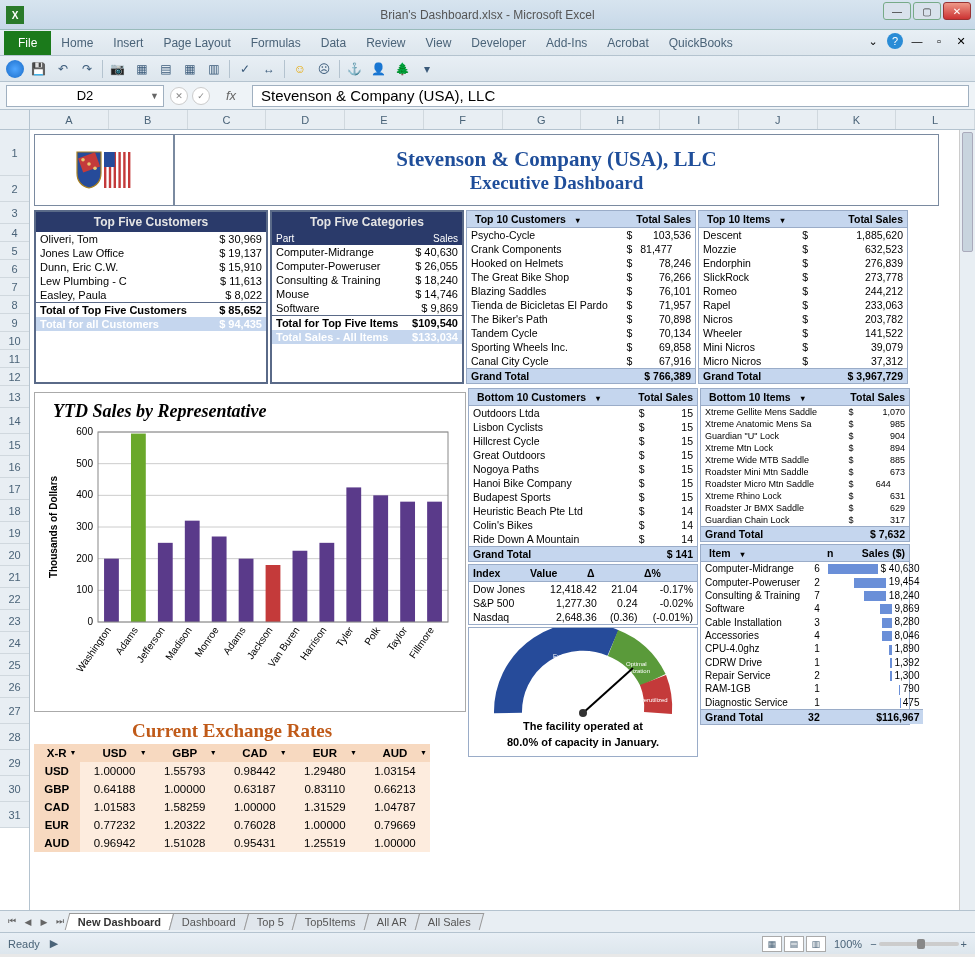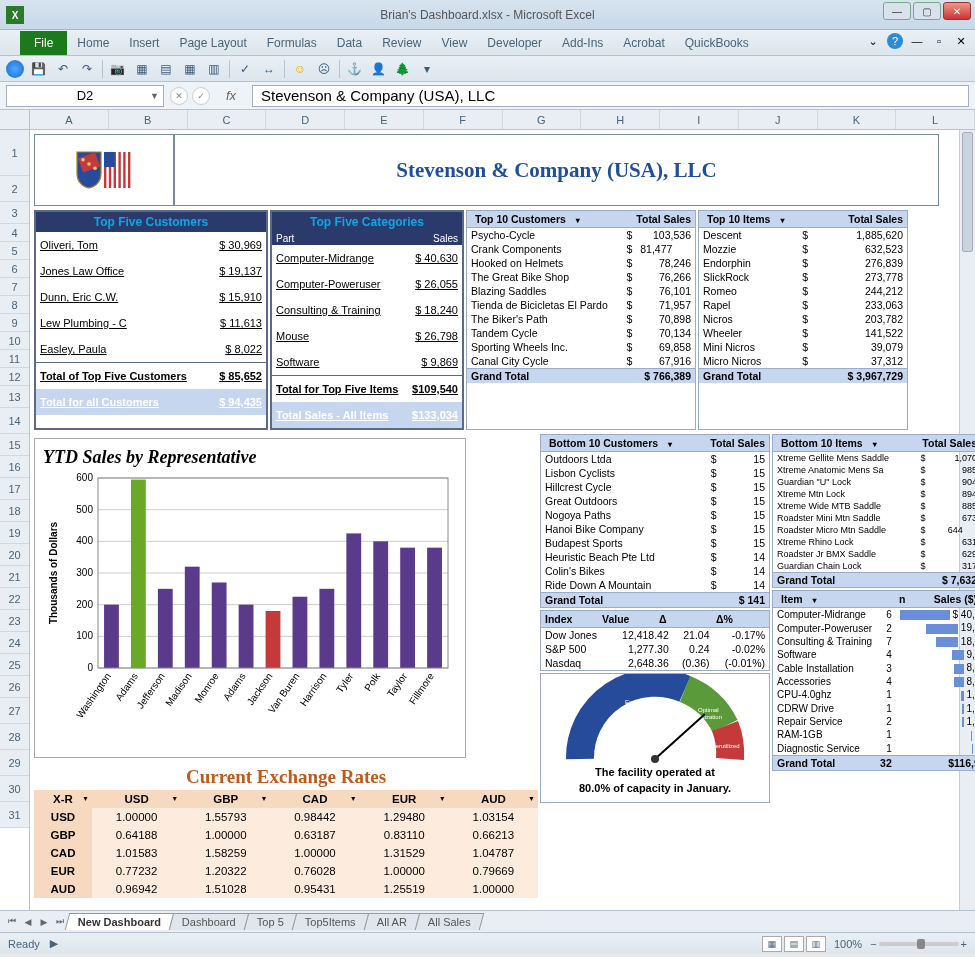--- a/index.html
+++ b/index.html
@@ -7,21 +7,21 @@
 
 
 .titlebar { background: linear-gradient(#d7e4ef,#c7d8e8); height: 30px; display: flex; align-items: center; justify-content: center; position: relative; border-bottom: 1px solid #9bb; }
 .titlebar .title { color: #555; font-size: 12px; }
 .titlebar .win-controls { position: absolute; right: 4px; top: 2px; display: flex; gap: 2px; }
 .titlebar .win-btn { width: 28px; height: 18px; background: #d9e2ec; border: 1px solid #7a8; border-radius: 3px; display:flex; align-items:center; justify-content:center; font-size:10px; color:#333;}
 .titlebar .win-btn.close { background: linear-gradient(#e98,#c33); color:#fff; border-color:#933;}
 .titlebar .excel-icon { position:absolute; left:6px; top:6px; width:18px; height:18px; background:#2a7a2a; display:flex; align-items:center; justify-content:center; color:#fff; font-weight:bold; font-size:10px;}
 
 
-.ribbon { background: linear-gradient(#e8eff5,#dde6ed); height: 26px; display: flex; align-items: flex-end; padding: 0 20px; border-bottom:1px solid #b4c3cf; position:relative;}
+.ribbon { background: linear-gradient(#e8eff5,#dde6ed); height: 26px; display: flex; align-items: flex-end; padding: 0 4px; border-bottom:1px solid #b4c3cf; position:relative;}
 .ribbon .file-tab { background: #1b7a1b; color:#fff; padding: 5px 14px; font-size: 12px; }
 .ribbon .tab { padding: 5px 10px; color: #4a6378; font-size: 12px; cursor: default;}
 .ribbon .right-controls { position:absolute; right:6px; top:3px; display:flex; gap:6px; align-items:center;}
 .ribbon .right-controls .icon { width:16px; height:16px; display:inline-flex; align-items:center; justify-content:center;}
 
 
 .qat { background: linear-gradient(#e8eff5,#dde6ed); height: 26px; display:flex; align-items:center; padding: 0 6px; gap:6px; border-bottom:1px solid #b4c3cf;}
 .qat .qat-btn { width:18px; height:18px; display:flex; align-items:center; justify-content:center; font-size:12px; color:#3a5a7a; border-radius:3px;}
 .qat .qat-btn.circle { width:18px; height:18px; border-radius:50%; background:radial-gradient(#4fa6ff,#1a6cc8);}
 .qat .sep { width:1px; height:18px; background:#b4c3cf;}
@@ -48,51 +48,51 @@
 .dash { position:absolute; top:24px; left:4px; width: 905px; }
 .header-box { display:flex; height:72px;}
 .shield { width:140px; border:1px solid #7a8aa0; display:flex; align-items:center; justify-content:center; background:#fff;}
 .shield svg { width:60px; height:60px;}
 .title-box { flex:1; border:1px solid #7a8aa0; background:#fff; display:flex; flex-direction:column; align-items:center; justify-content:center;}
 .title-box .t1 { color:#1f4e9a; font-family:"Times New Roman",serif; font-size:21px; font-weight:bold;}
 .title-box .t2 { color:#1f4e9a; font-family:"Times New Roman",serif; font-size:19px; font-weight:bold;}
 
 .row-boxes { display:flex; gap:2px; margin-top:4px;}
 .box { border:2px solid #5a6a88; background:#fff; font-size:11px;}
-.box .hdr { background:#2a3a6a; color:#0ea5e9; text-align:center; font-weight:bold; padding:3px; font-size:12px;}
+.box .hdr { background:#2a3a6a; color:#e5e5e5; text-align:center; font-weight:bold; padding:3px; font-size:12px;}
 .box .subhdr { background:#2a3a6a; color:#fff; display:flex; font-size:10px;}
 .box .subhdr span { padding:1px 4px;}
 .box table { width:100%; border-collapse:collapse;}
-.box td { padding:7px 4px; white-space:nowrap;text-decoration:underline;}
+.box td { padding:1px 4px; white-space:nowrap;}
 .box .total-row td { border-top:1px solid #5a6a88; font-weight:bold;}
 .box .grand-row td { background:#c5d6ee; font-weight:bold;}
 
 .t5cust { width:234px;}
 .t5cat  { width:194px;}
 
 .pivot { border:1px solid #9aacc8; font-size:10.5px;}
 .pivot .phdr { background:#c5d6ee; display:flex; font-weight:bold; border-bottom:1px solid #9aacc8;}
 .pivot .phdr span { padding:2px 4px;}
 .pivot .filter-icon { font-size:8px; margin-left:2px;}
 .pivot table { width:100%; border-collapse:collapse;}
 .pivot td { padding:1px 4px; white-space:nowrap;}
 .pivot .gt td { background:#c5d6ee; font-weight:bold; border-top:1px solid #9aacc8;}
 
 .top10c { width:230px;}
 .top10i { width:210px;}
 
 .chart-box { width:432px; height:320px; border:1px solid #aaa; background:#fff; margin-top:4px; padding:8px; position:relative;}
-.chart-box .ct { font-family:"Times New Roman",serif; font-size:18px; font-weight:bold; font-style:italic; }
+.chart-box .ct { font-family:"Times New Roman",serif; font-size:18px; font-weight:bold; font-style:italic; margin-left:10px;}
 
 .idx-box { width:230px; border:1px solid #9aacc8;}
 .idx-box .phdr span { flex:1;}
 .idx-box td { text-align:right;}
 .idx-box td:first-child { text-align:left;}
 
-.xr-box { width:504px; margin-top:6px;}
+.xr-box { width:396px; margin-top:6px;}
 .xr-box .xrt { color:#c05a18; font-family:"Times New Roman",serif; font-size:19px; font-weight:bold; text-align:center; padding:2px;}
 .xr-box table { width:100%; border-collapse:collapse; font-size:11.5px;}
 .xr-box th { background:#f7d9c0; padding:3px; font-weight:bold; position:relative;}
 .xr-box th .dd { font-size:7px; position:absolute; right:3px; top:5px;}
 .xr-box td { padding:3px; text-align:center; background:#fdecde;}
 .xr-box td.lbl { font-weight:bold; background:#f7d9c0;}
 
 .gauge-box { width:230px; height:130px; border:1px solid #9aacc8; background:#fff; position:relative; display:flex; flex-direction:column; align-items:center;}
 .gauge-box .caption { font-size:11px; font-weight:bold; text-align:center; padding:2px;}
 
@@ -267,20 +267,21 @@
               <rect x="16" width="4" height="60" fill="#c43a3a"></rect>
               <rect x="24" width="4" height="60" fill="#c43a3a"></rect>
               <rect x="32" width="4" height="60" fill="#c43a3a"></rect>
               <rect x="40" width="4" height="60" fill="#c43a3a"></rect>
               <rect width="18" height="25" fill="#264b9a"></rect>
             </g>
           </svg>
         </div>
         <div class="title-box">
           <div class="t1">Stevenson &amp; Company (USA), LLC</div>
+          <div class="t2">Executive Dashboard</div>
         </div>
       </div>
 
       <div class="row-boxes">
 
         <div class="box t5cust">
           <div class="hdr">Top Five Customers</div>
           <table id="t5cust">
               <tbody>
                 <tr>
@@ -330,21 +331,21 @@
                 <tr>
                   <td>Computer-Poweruser</td>
                   <td style="text-align: right;">$   26,055</td>
                 </tr>
                 <tr>
                   <td>Consulting &amp; Training</td>
                   <td style="text-align: right;">$   18,240</td>
                 </tr>
                 <tr>
                   <td>Mouse</td>
-                  <td style="text-align: right;">$   26,798</td>
+                  <td style="text-align: right;">$   14,746</td>
                 </tr>
                 <tr>
                   <td>Software</td>
                   <td style="text-align: right;">$     9,869</td>
                 </tr>
                 <tr class="total-row">
                   <td>Total for Top Five Items</td>
                   <td style="text-align: right;">$109,540</td>
                 </tr>
                 <tr class="grand-row" style="background: rgb(42, 58, 106); color: rgb(255, 255, 255);">

